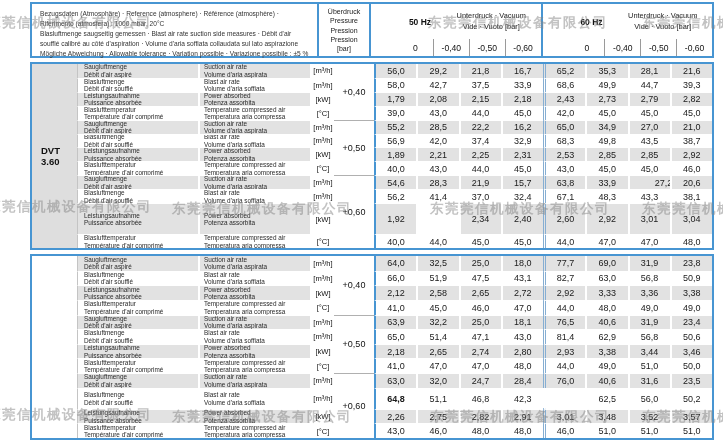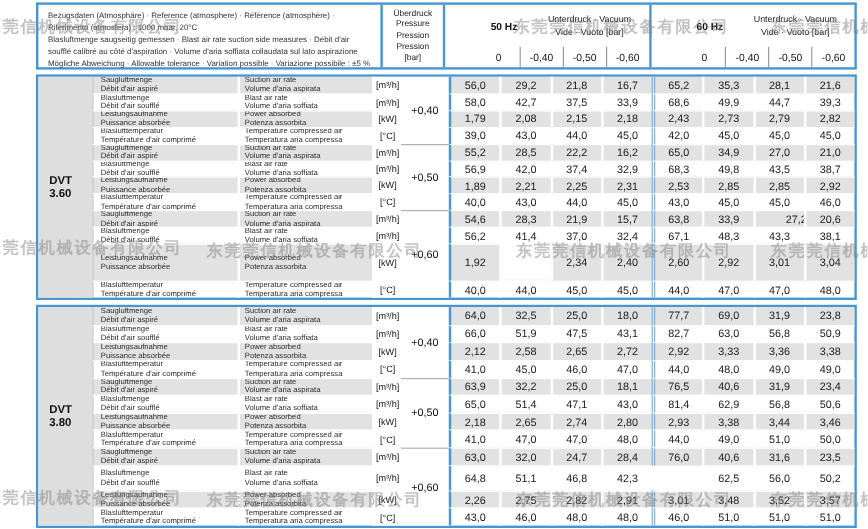--- a/index.html
+++ b/index.html
@@ -361,21 +361,20 @@
       <div class="cell num rtop numc0" style="grid-area: 12 / 6;">40,0</div>
       <div class="cell num rtop" style="grid-area: 12 / 7;">44,0</div>
       <div class="cell num rtop" style="grid-area: 12 / 8;">45,0</div>
       <div class="cell num rtop" style="grid-area: 12 / 9;">45,0</div>
       <div class="cell num rtop numc4" style="grid-area: 12 / 10;">44,0</div>
       <div class="cell num rtop" style="grid-area: 12 / 11;">47,0</div>
       <div class="cell num rtop" style="grid-area: 12 / 12;">47,0</div>
       <div class="cell num rtop" style="grid-area: 12 / 13;">48,0</div>
     </div>
   <div class="tbl" id="tbl1">
-      <div class="cell model" style="grid-row: 1 / 13;">DVT 3.80</div>
       <div class="cell press" style="grid-row: 1 / 5;">+0,40</div>
       <div class="cell lde gray" style="grid-row: 1;">
         <div class="lwrap">
           <span class="l1">Saugluftmenge</span>
           <span class="l2">Débit d'air aspiré</span>
         </div>
       </div>
       <div class="cell len gray" style="grid-row: 1;">
         <div class="lwrap">
           <span class="l1">Suction air rate</span>
@@ -567,21 +566,21 @@
           <span class="l2">Débit d'air soufflé</span>
         </div>
       </div>
       <div class="cell len rtop" style="grid-row: 10;">
         <div class="lwrap">
           <span class="l1">Blast air rate</span>
           <span class="l2">Volume d'aria soffiata</span>
         </div>
       </div>
       <div class="cell unitc rtop" style="grid-row: 10;">[m³/h]</div>
-      <div class="cell num rtop numc0" style="grid-area: 10 / 6;">64,8</div>
+      <div class="cell num rtop numc0" style="grid-area: 10 / 6; font-weight: bold;">64,8</div>
       <div class="cell num rtop" style="grid-area: 10 / 7;">51,1</div>
       <div class="cell num rtop" style="grid-area: 10 / 8;">46,8</div>
       <div class="cell num rtop" style="grid-area: 10 / 9;">42,3</div>
       <div class="cell num rtop numc4" style="grid-area: 10 / 10; margin-top: 20px;">80,6</div>
       <div class="cell num rtop" style="grid-area: 10 / 11;">62,5</div>
       <div class="cell num rtop" style="grid-area: 10 / 12;">56,0</div>
       <div class="cell num rtop" style="grid-area: 10 / 13;">50,2</div>
       <div class="cell lde gray rtop" style="grid-row: 11;">
         <div class="lwrap">
           <span class="l1">Leistungsaufnahme</span>

